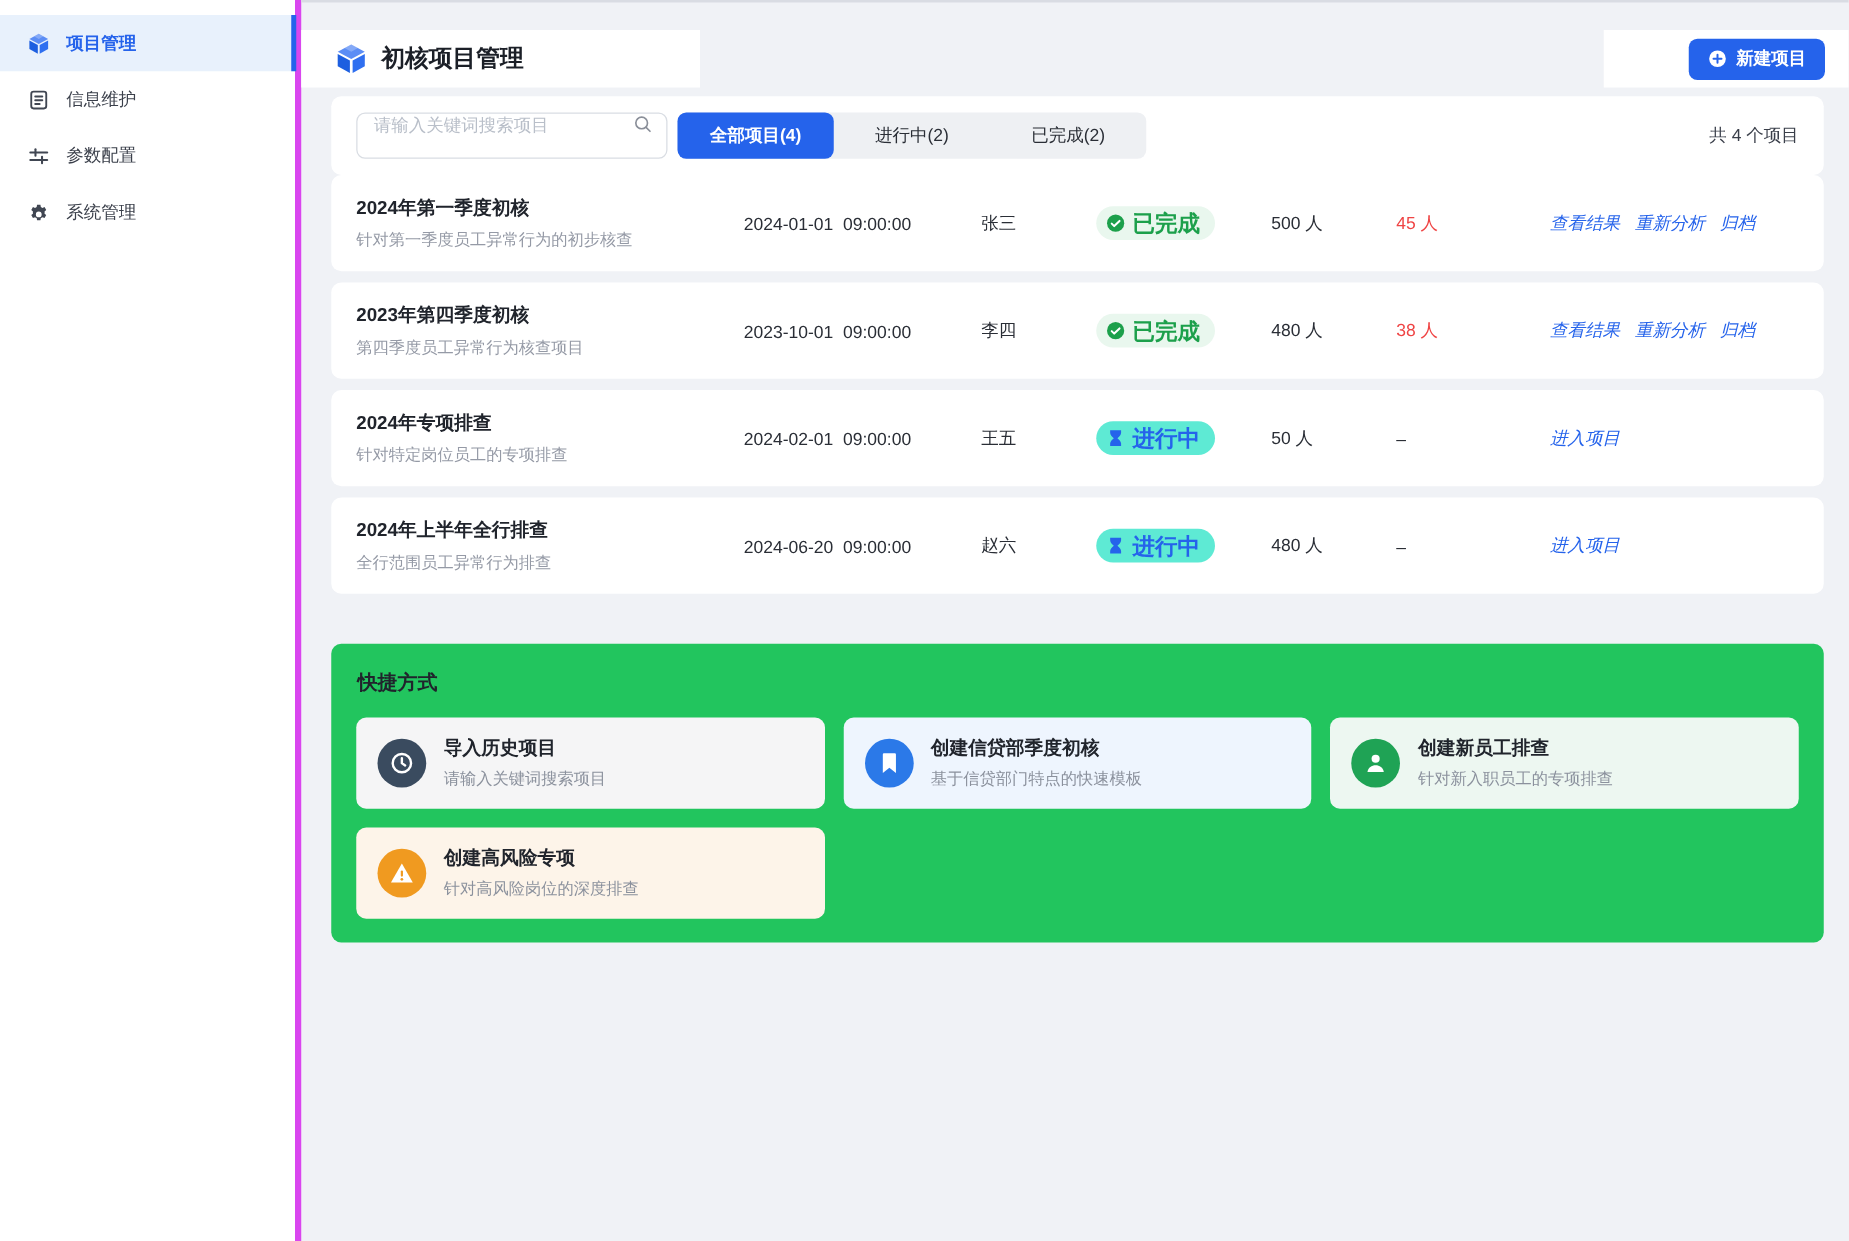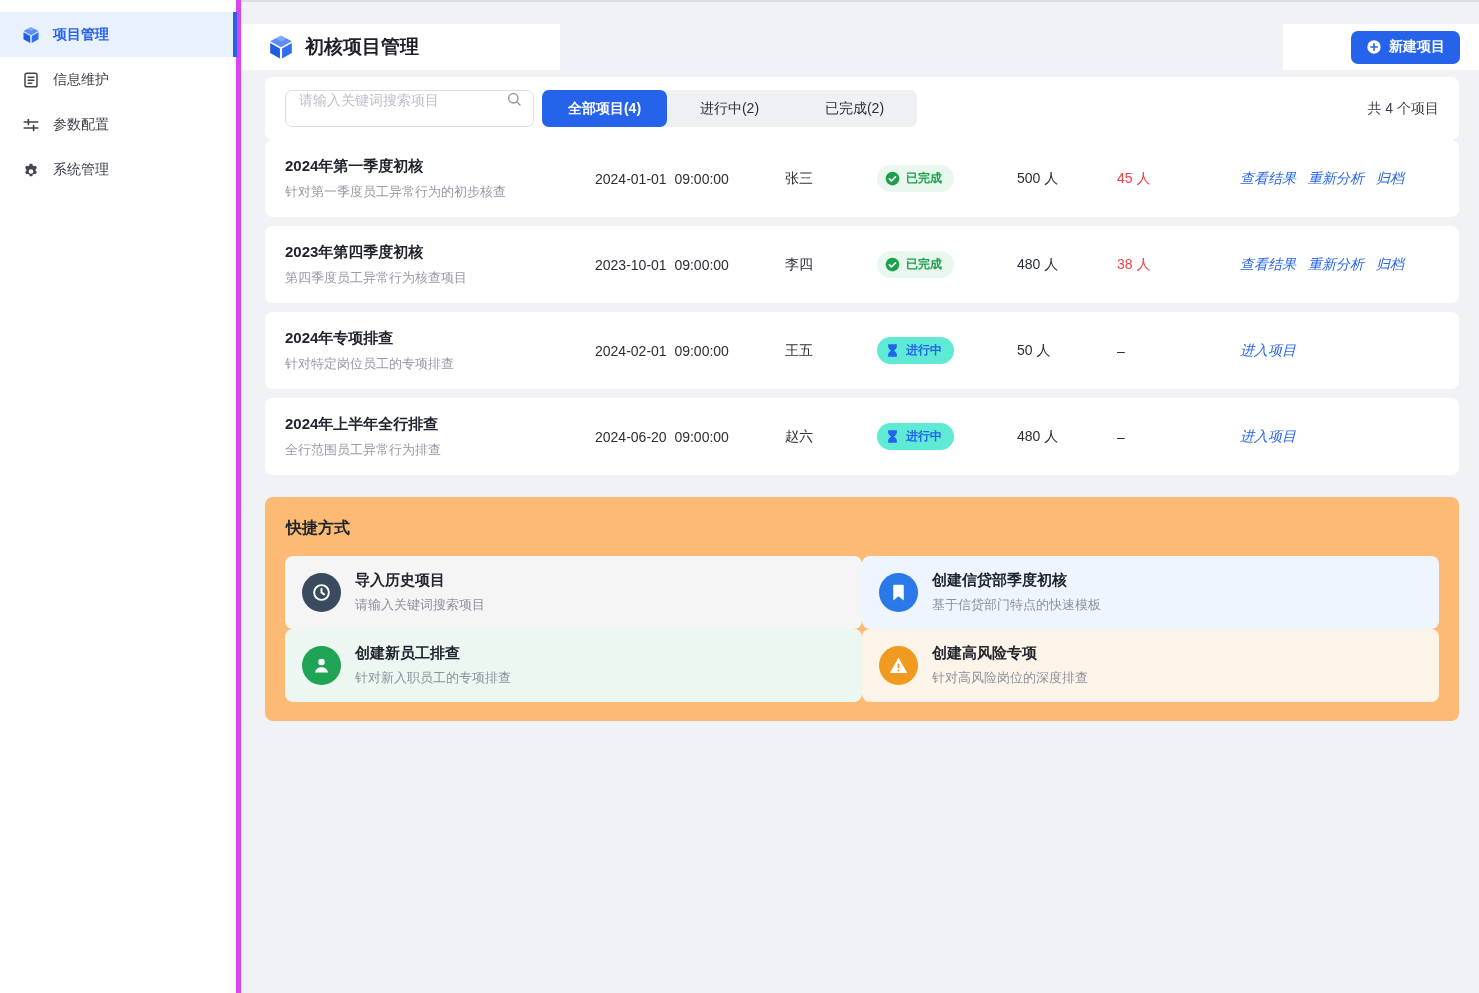--- a/index.html
+++ b/index.html
@@ -57,32 +57,32 @@
   
   .grid-cols { display:grid; grid-template-columns:310px 190px 92px 140px 100px 123px 1fr; align-items:center; }
   .thead { margin-top:8px; height:52px; padding:0 20px; color:#8b919d; font-size:14px; }
   .row { background:#fff; border-radius:8px; padding:0 20px; height:77px; margin-bottom:9px; }
   .p-name .t { font-size:15px; font-weight:bold; color:#20242c; }
   .p-name .d { font-size:13px; color:#959aa6; margin-top:7px; }
   .cell { font-size:14px; color:#2a2e36; }
   .time { white-space:pre; }
   .badge {
     display:inline-flex; align-items:center; gap:6px; height:27px;
-    padding:0 12px 0 8px; border-radius:14px; font-size:12px; font-weight:bold;
+    padding:0 12px 0 8px; border-radius:14px; font-size:18px; font-weight:bold;
   }
   .badge svg { width:15px; height:15px; display:block; }
   .badge.done { background:#e9f7ee; color:#1ca04b; }
   .badge.running { background:#5eead4; color:#2563eb; }
   .warn-red { color:#ef4444; }
   .actions { display:flex; gap:12px;font-style:italic; }
   .actions a { color:#2563eb; font-size:14px; text-decoration:none; cursor:pointer; white-space:nowrap; }
   
-  .quick-card { background:#fdba74; border-radius:8px; margin-top:22px; padding:21px 20px 19px; }
+  .quick-card { background:#22c55e; border-radius:8px; margin-top:40px; padding:21px 20px 19px; }
   .quick-title { font-size:16px; font-weight:bold; color:#20242c; margin:0 0 17px 1px; }
-  .quick-grid { display:grid; grid-template-columns:repeat(2,1fr); gap:0; }
+  .quick-grid { display:grid; grid-template-columns:repeat(3,1fr); gap:15px; }
   .qcard { border-radius:8px; height:73px; display:flex; align-items:center; gap:14px; padding:0 17px; cursor:pointer; }
   .qcard .circle { width:39px; height:39px; border-radius:50%; display:flex; align-items:center; justify-content:center; flex-shrink:0; }
   .qcard .circle svg { width:21px; height:21px; display:block; }
   .qcard .qt { font-size:15px; font-weight:bold; color:#20242c; }
   .qcard .qd { font-size:13px; color:#8b919d; margin-top:6px; }
   .theme-dark   { background:#f5f5f6; } .theme-dark .circle   { background:#3a4b5f; }
   .theme-blue   { background:#eef5fe; } .theme-blue .circle   { background:#2b79e8; }
   .theme-green  { background:#edf7f1; } .theme-green .circle  { background:#1fa355; }
   .theme-orange { background:#fdf4e9; } .theme-orange .circle { background:#f09a20; }
 </style>

